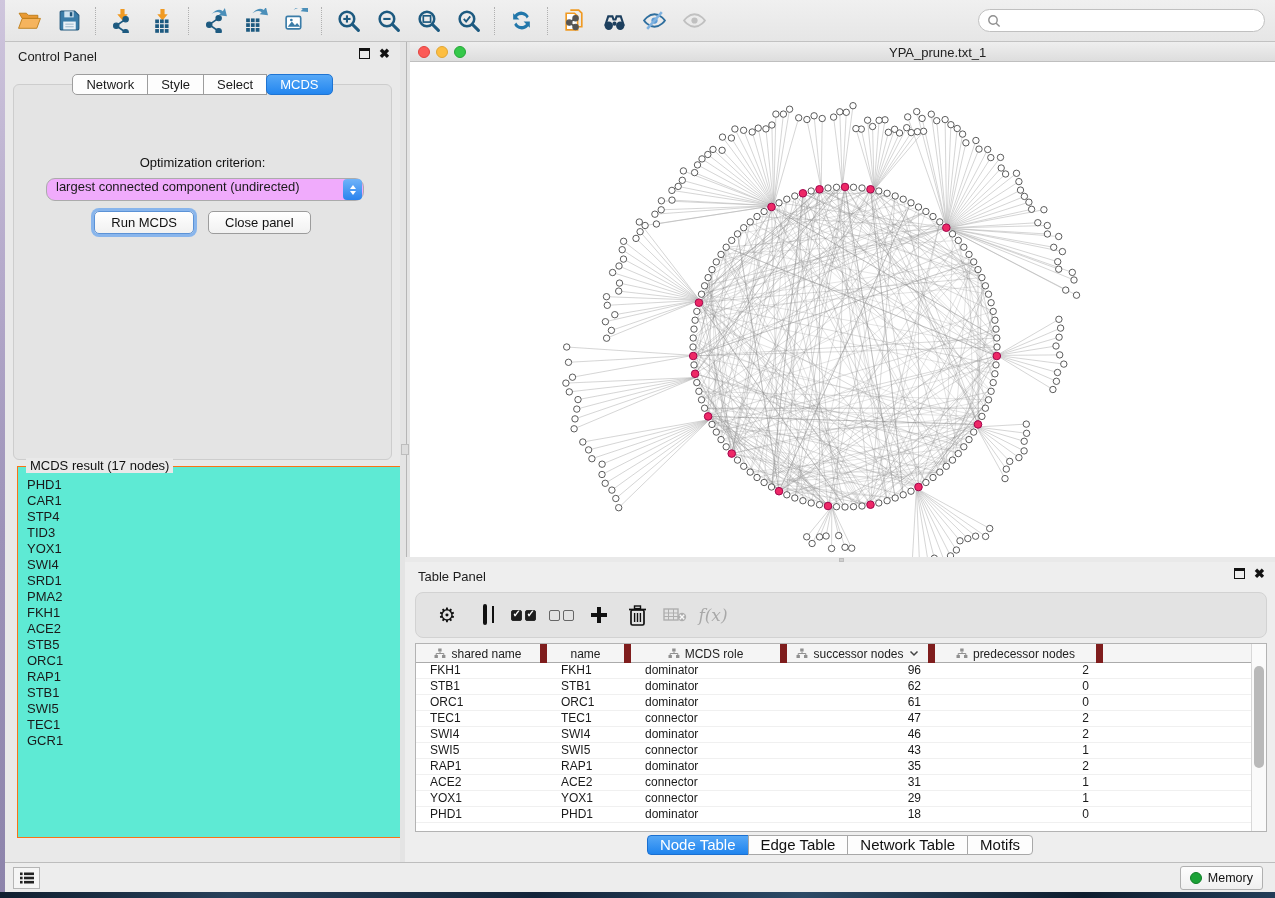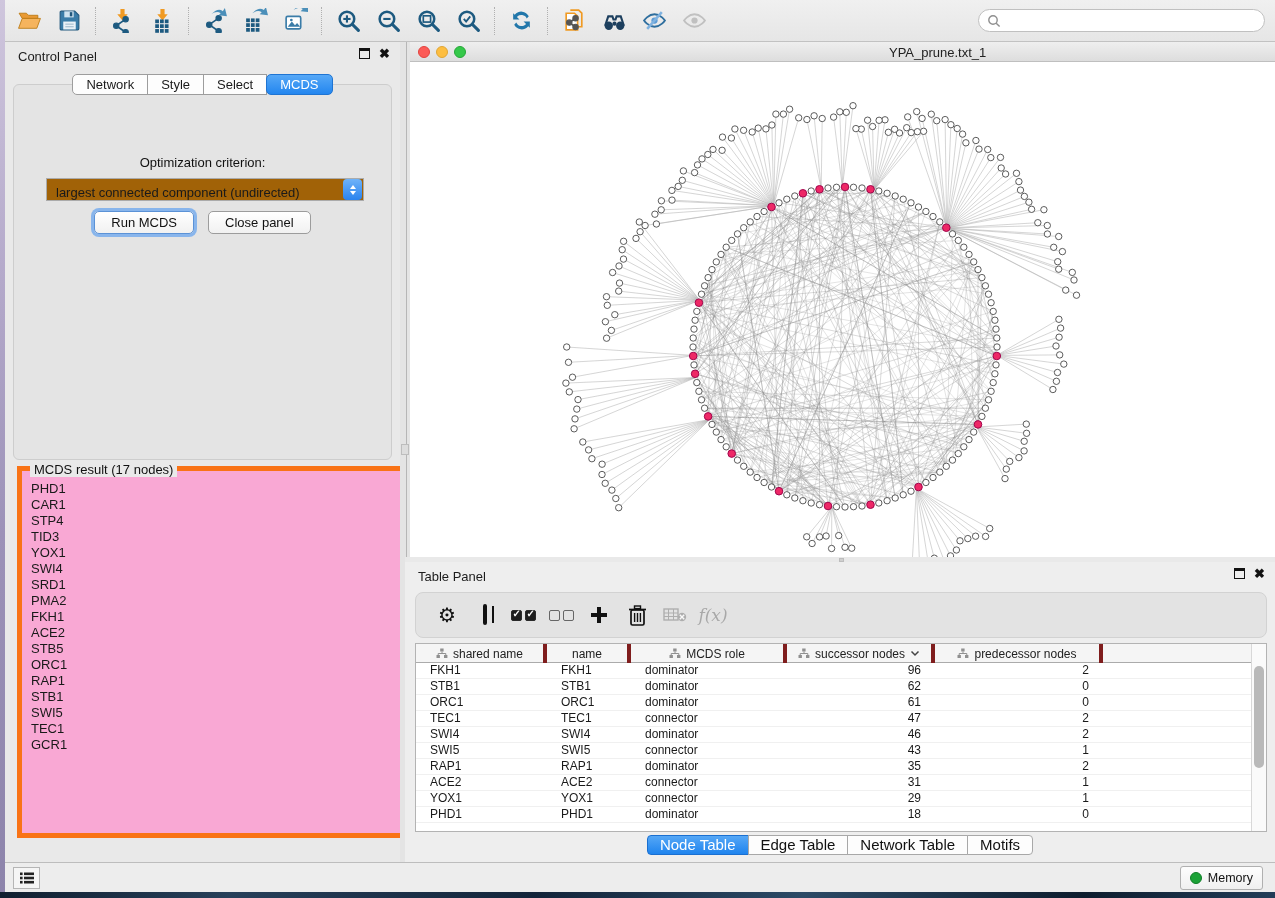--- a/index.html
+++ b/index.html
@@ -36,34 +36,34 @@
   .control-panel { position:absolute; left:5px; top:42px; width:395px; height:820px; background:#e9e9e9; }
   .cp-tabs { position:absolute; left:0; right:0; top:32px; height:33px; display:flex; justify-content:center; z-index:3; }
   .cp-tab { height:21px; padding:0 13px; font-size:13px; line-height:19px; background:#fdfdfd;
     border:1px solid #9d9d9d; margin-left:-1px; color:#1a1a1a; }
   .cp-tab:first-child { border-radius:5px 0 0 5px; margin-left:0; }
   .cp-tab:last-child { border-radius:0 5px 5px 0; }
   .cp-tab.active { background:linear-gradient(#56a8f7,#2386ef); color:#fff; border-color:#1f74d2; border-radius:5px; }
   .cp-inner { position:absolute; left:8px; top:42px; width:379px; height:376px; background:#e4e4e4;
     border:1px solid #cdcdcd; border-radius:6px; }
   .opt-label { position:absolute; left:0; right:0; top:70px; text-align:center; font-size:13px; color:#111; }
-  .dropdown { position:absolute; left:32px; top:93px; width:318px; height:23px; background:#a16207;
-    border:1px solid #ababab; border-radius:0; font-size:13px; display:flex; align-items:flex-end; }
+  .dropdown { position:absolute; left:32px; top:93px; width:318px; height:23px; background:#f0abfc;
+    border:1px solid #ababab; border-radius:9px; font-size:13px; display:flex; align-items:flex-start; }
   .dropdown .dd-text { padding-left:9px; flex:1; white-space:nowrap; overflow:hidden; }
   .dd-stepper { width:19px; height:21px; border-radius:4px; margin-right:1px;
     background:linear-gradient(#6fb3f9,#2a83ee); display:flex; flex-direction:column; align-items:center; justify-content:center; gap:2px; }
   .dd-stepper i { width:0; height:0; border-left:3.5px solid transparent; border-right:3.5px solid transparent; display:block; }
   .dd-up { border-bottom:4px solid #fff; }
   .dd-down { border-top:4px solid #fff; }
   .btn-row { position:absolute; left:0; right:0; top:126px; height:23px; display:flex; justify-content:center; gap:14px; }
   .btn { height:23px; background:linear-gradient(#ffffff,#f1f1f1); border:1px solid #9c9c9c; border-radius:5px;
     font-size:13px; padding:0 16px; font-family:"Liberation Sans",sans-serif; color:#111; }
   .btn.focused { box-shadow:0 0 0 3px rgba(106,166,239,.75); border-color:#5b92d6; }
 
-  .groupbox { position:absolute; left:12px; top:424px; width:444px; height:372px; background:#f9a8d4; border:5px solid #f97316; }
+  .groupbox { position:absolute; left:12px; top:424px; width:444px; height:372px; background:#5eead4; border:1px solid #f97316; }
   .groupbox-label { position:absolute; top:-9px; left:8px; background:#e9e9e9; padding:0 4px; font-size:13px; color:#111; }
   .result-list { position:absolute; left:1px; top:10px; bottom:1px; right:15px; overflow:hidden; font-size:13px; }
   .result-item { height:16px; line-height:16px; padding-left:8px; }
   .list-scroll-track { position:absolute; top:1px; bottom:1px; right:1px; width:14px; background:#f3f3f3; border-left:1px solid #dadada; }
 
   
   .v-splitter { position:absolute; left:400px; top:42px; width:10px; height:820px; background:#e4e4e4; }
   .v-splitter .line { position:absolute; left:6px; top:0; bottom:0; width:1px; background:#b6b6b6; }
   .v-splitter .handle { position:absolute; left:1px; top:402px; width:8px; height:11px; background:#ddd;
     border:1px solid #bdbdbd; }
@@ -91,21 +91,21 @@
   .colsplit { width:19px; height:17px; border:2px solid #111; border-radius:3px; position:relative; }
   .colsplit:after { content:""; position:absolute; left:7px; top:0; bottom:0; width:2px; background:#111; }
   .cbpair { display:flex; gap:3px; }
   .cb { width:11px; height:11px; border:1.5px solid #2a2a2a; border-radius:2px; }
   .cb.checked { background:#1d1d1d; position:relative; }
   .cb.checked:after { content:"✓"; position:absolute; left:1px; top:-3px; color:#fff; font-size:10px; font-weight:bold; }
   .fx { font-family:"DejaVu Serif", serif; font-style:italic; font-size:17px; color:#9a9a9a; }
 
   .data-table { position:absolute; left:10px; top:81px; width:852px; height:189px; background:#fff; border:1px solid #b3b3b3; }
   .dt-header { position:absolute; left:0; top:0; right:15px; height:19px; background:#f5f5f5; border-bottom:1px solid #ababab; display:flex; }
-  .dt-hcell { height:19px; font-size:12px; color:#222; border-right:4px solid #7f1d1d;
+  .dt-hcell { height:19px; font-size:12px; color:#222; border-right:7px solid #7f1d1d;
     display:flex; align-items:center; justify-content:center; gap:5px; position:relative; }
   .dt-hcell .hlab { white-space:nowrap; }
   .dt-rows { position:absolute; left:0; top:19px; right:15px; bottom:0; overflow:hidden; }
   .dt-row { display:flex; height:16px; border-bottom:1px solid #f0f0f0; }
   .dt-cell { font-size:12px; line-height:15px; white-space:nowrap; overflow:hidden; }
   .dt-cell.num { text-align:right; padding-right:14px; }
   .dt-cell.txt { padding-left:14px; }
   .dt-scroll { position:absolute; right:0; top:0; bottom:0; width:15px; background:#fafafa; border-left:1px solid #d8d8d8; }
   .dt-thumb { position:absolute; left:2px; width:10px; top:22px; height:102px; background:#b9b9b9; border-radius:5px; }
 

